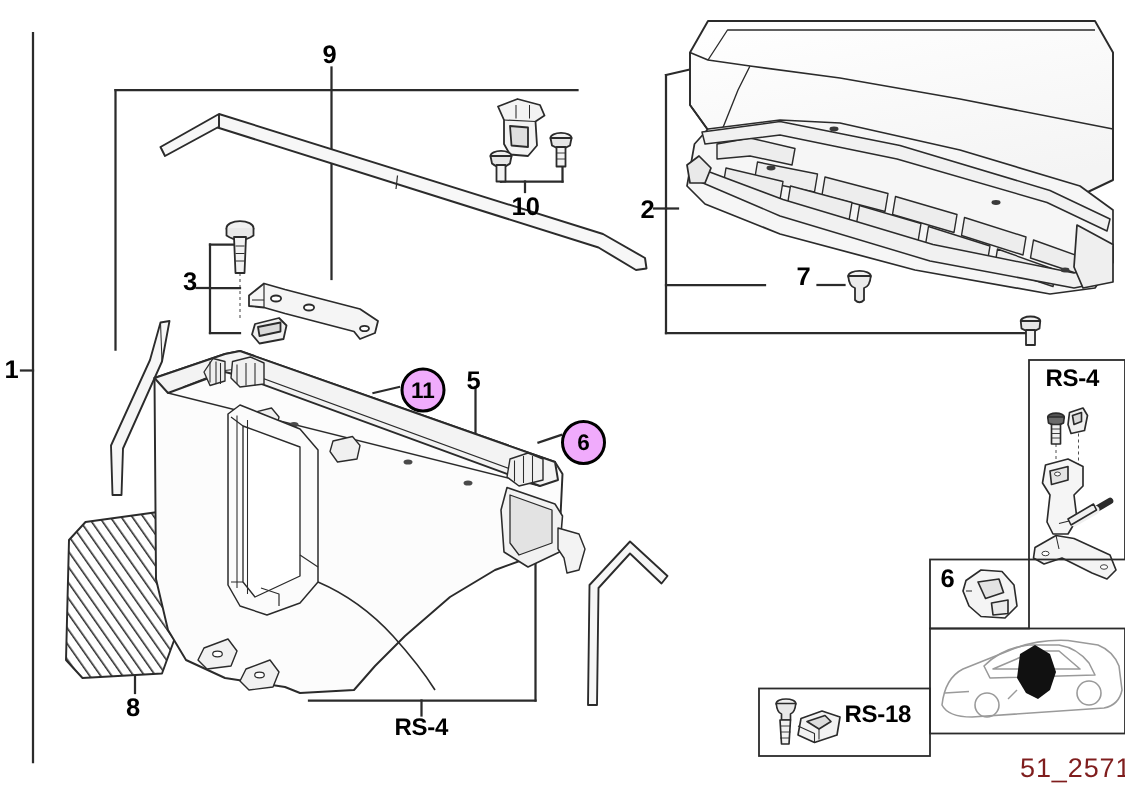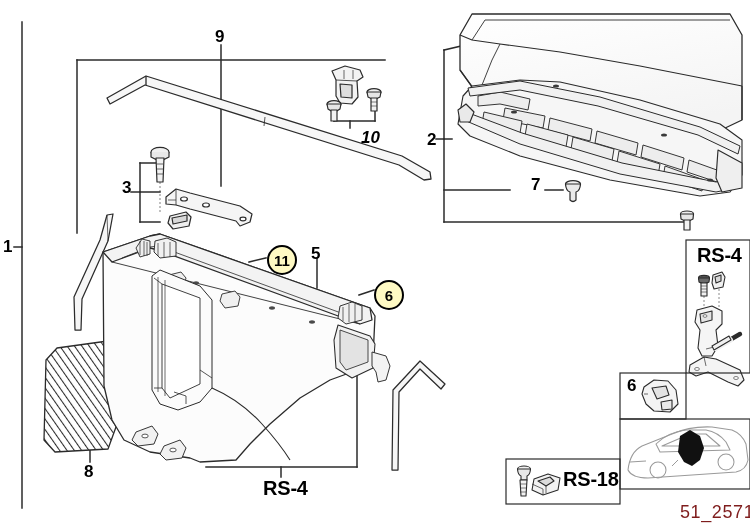--- a/index.html
+++ b/index.html
@@ -38,24 +38,24 @@
   }
   .lbl-circ {
     font-size: 15px;
     width: 26px;
     height: 26px;
     border: 2px solid #000;
     border-radius: 50%;
     display: flex;
     align-items: center;
     justify-content: center;
-    background: #fef9c3;
+    background: #f0abfc;
   }
   .lbl-rs {
-    font-size: 20px;
+    font-size: 16px;
     letter-spacing: -0.2px;
   }
   .lbl-code {
     font-size: 18px;
     font-weight: normal;
     letter-spacing: 0.6px;
     color: #7f1d1d;
     margin-left: 32px;
   }
 </style>
@@ -371,21 +371,21 @@
   </svg>
 
   <div class="lbl lbl-num" style="left:3px;  top:238px;">1</div>
   <div class="lbl lbl-num" style="left:427px;top:131px;">2</div>
   <div class="lbl lbl-num" style="left:122px;top:179px;">3</div>
   <div class="lbl lbl-num" style="left:311px;top:245px;">5</div>
   <div class="lbl lbl-circ" style="left:374px;top:280px;">6</div>
   <div class="lbl lbl-num" style="left:531px;top:176px;">7</div>
   <div class="lbl lbl-num" style="left:84px; top:463px;">8</div>
   <div class="lbl lbl-num" style="left:215px;top:28px;">9</div>
-  <div class="lbl lbl-num" style="left:361px;top:129px;font-style:italic;">10</div>
+  <div class="lbl lbl-num" style="left:341px;top:129px;">10</div>
   <div class="lbl lbl-circ" style="left:267px;top:245px;">11</div>
   <div class="lbl lbl-num" style="left:627px;top:377px;">6</div>
 
   <div class="lbl lbl-rs" style="left:263px;top:478px;">RS-4</div>
   <div class="lbl lbl-rs" style="left:697px;top:245px;">RS-4</div>
   <div class="lbl lbl-rs" style="left:563px;top:469px;">RS-18</div>
 
   <div class="lbl lbl-code" style="left:648px;top:503px;">51_2571</div>
 
 </div>

